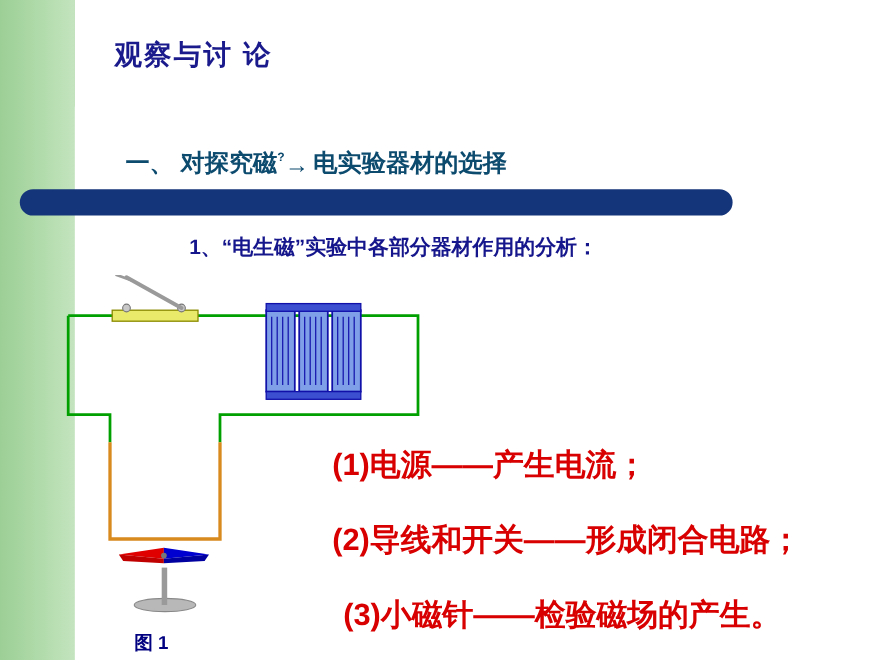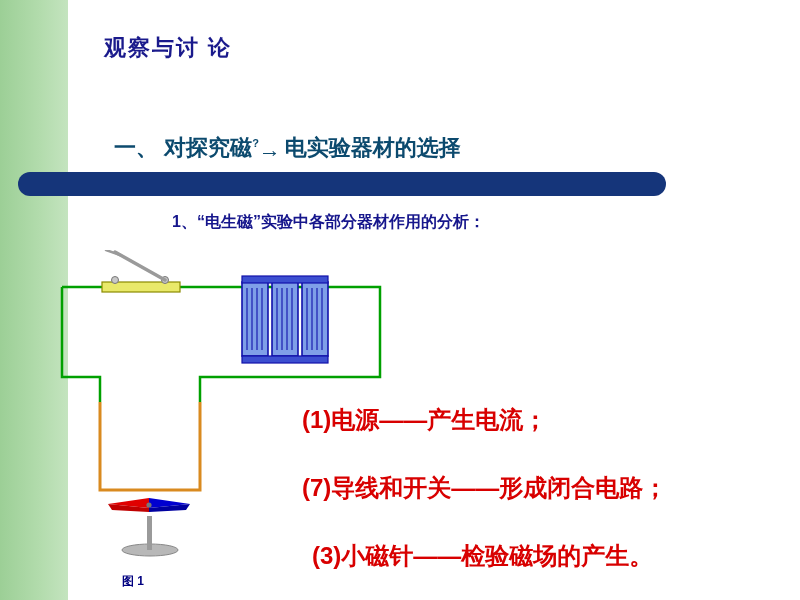--- a/index.html
+++ b/index.html
@@ -26,21 +26,21 @@
     border-top-left-radius:26px;
   }
   
   .top-white{
     position:absolute;left:96px;top:0;width:704px;height:72px;
     background:#ffffff;
   }
   
   .title{
     position:absolute;left:104px;top:33px;
-    font-size:22px;color:#1a1a8c;font-weight:bold;
+    font-size:25px;color:#1a1a8c;font-weight:bold;
     letter-spacing:2px;
     white-space:nowrap;
   }
   
   .heading1{
     position:absolute;left:114px;top:133px;
     font-size:22px;color:#0c4a6e;font-weight:bold;
     white-space:nowrap;
   }
   .heading1 .q{
@@ -51,36 +51,36 @@
   }
   
   .blue-bar{
     position:absolute;left:18px;top:172px;width:648px;height:24px;
     background:#15357a;
     border-radius:12px;
   }
   
   .subtitle{
     position:absolute;left:172px;top:212px;
-    font-size:16px;color:#16168c;font-weight:bold;
+    font-size:19px;color:#16168c;font-weight:bold;
     white-space:nowrap;
   }
   
   .bullet{
     position:absolute;
-    font-size:24px;color:#d80000;font-weight:bold;
+    font-size:28px;color:#d80000;font-weight:bold;
     white-space:nowrap;
   }
   .b1{left:302px;top:404px;}
   .b2{left:302px;top:472px;}
   .b3{left:302px;top:540px;margin-left:10px;}
   
   .fig-caption{
     position:absolute;left:122px;top:573px;
-    font-size:12px;color:#000080;font-weight:bold;
+    font-size:17px;color:#000080;font-weight:bold;
     white-space:nowrap;
   }
   
   .circuit{
     position:absolute;left:60px;top:250px;width:340px;height:340px;
   }
 </style>
 </head>
 <body>
 
@@ -94,21 +94,21 @@
 
 <div class="heading1">
   <span>一、 对探究磁</span><span class="q">?</span><span class="arrow-glyph">→</span><span>电实验器材的选择</span>
 </div>
 
 <div class="blue-bar"></div>
 
 <div class="subtitle">1、“电生磁”实验中各部分器材作用的分析：</div>
 
 <div class="bullet b1">(1)电源——产生电流；</div>
-<div class="bullet b2">(7)导线和开关——形成闭合电路；</div>
+<div class="bullet b2">(2)导线和开关——形成闭合电路；</div>
 <div class="bullet b3">(3)小磁针——检验磁场的产生。</div>
 
 <svg class="circuit" viewBox="0 0 340 340">
 
   <g fill="none" stroke="#00a000" stroke-width="2.5">
     <path d="M2,37 L2,127 L40,127 L40,152"></path>
     <path d="M2,37 L160,37"></path>
     <path d="M160,37 L320,37 L320,127 L140,127 L140,152"></path>
   </g>
 

